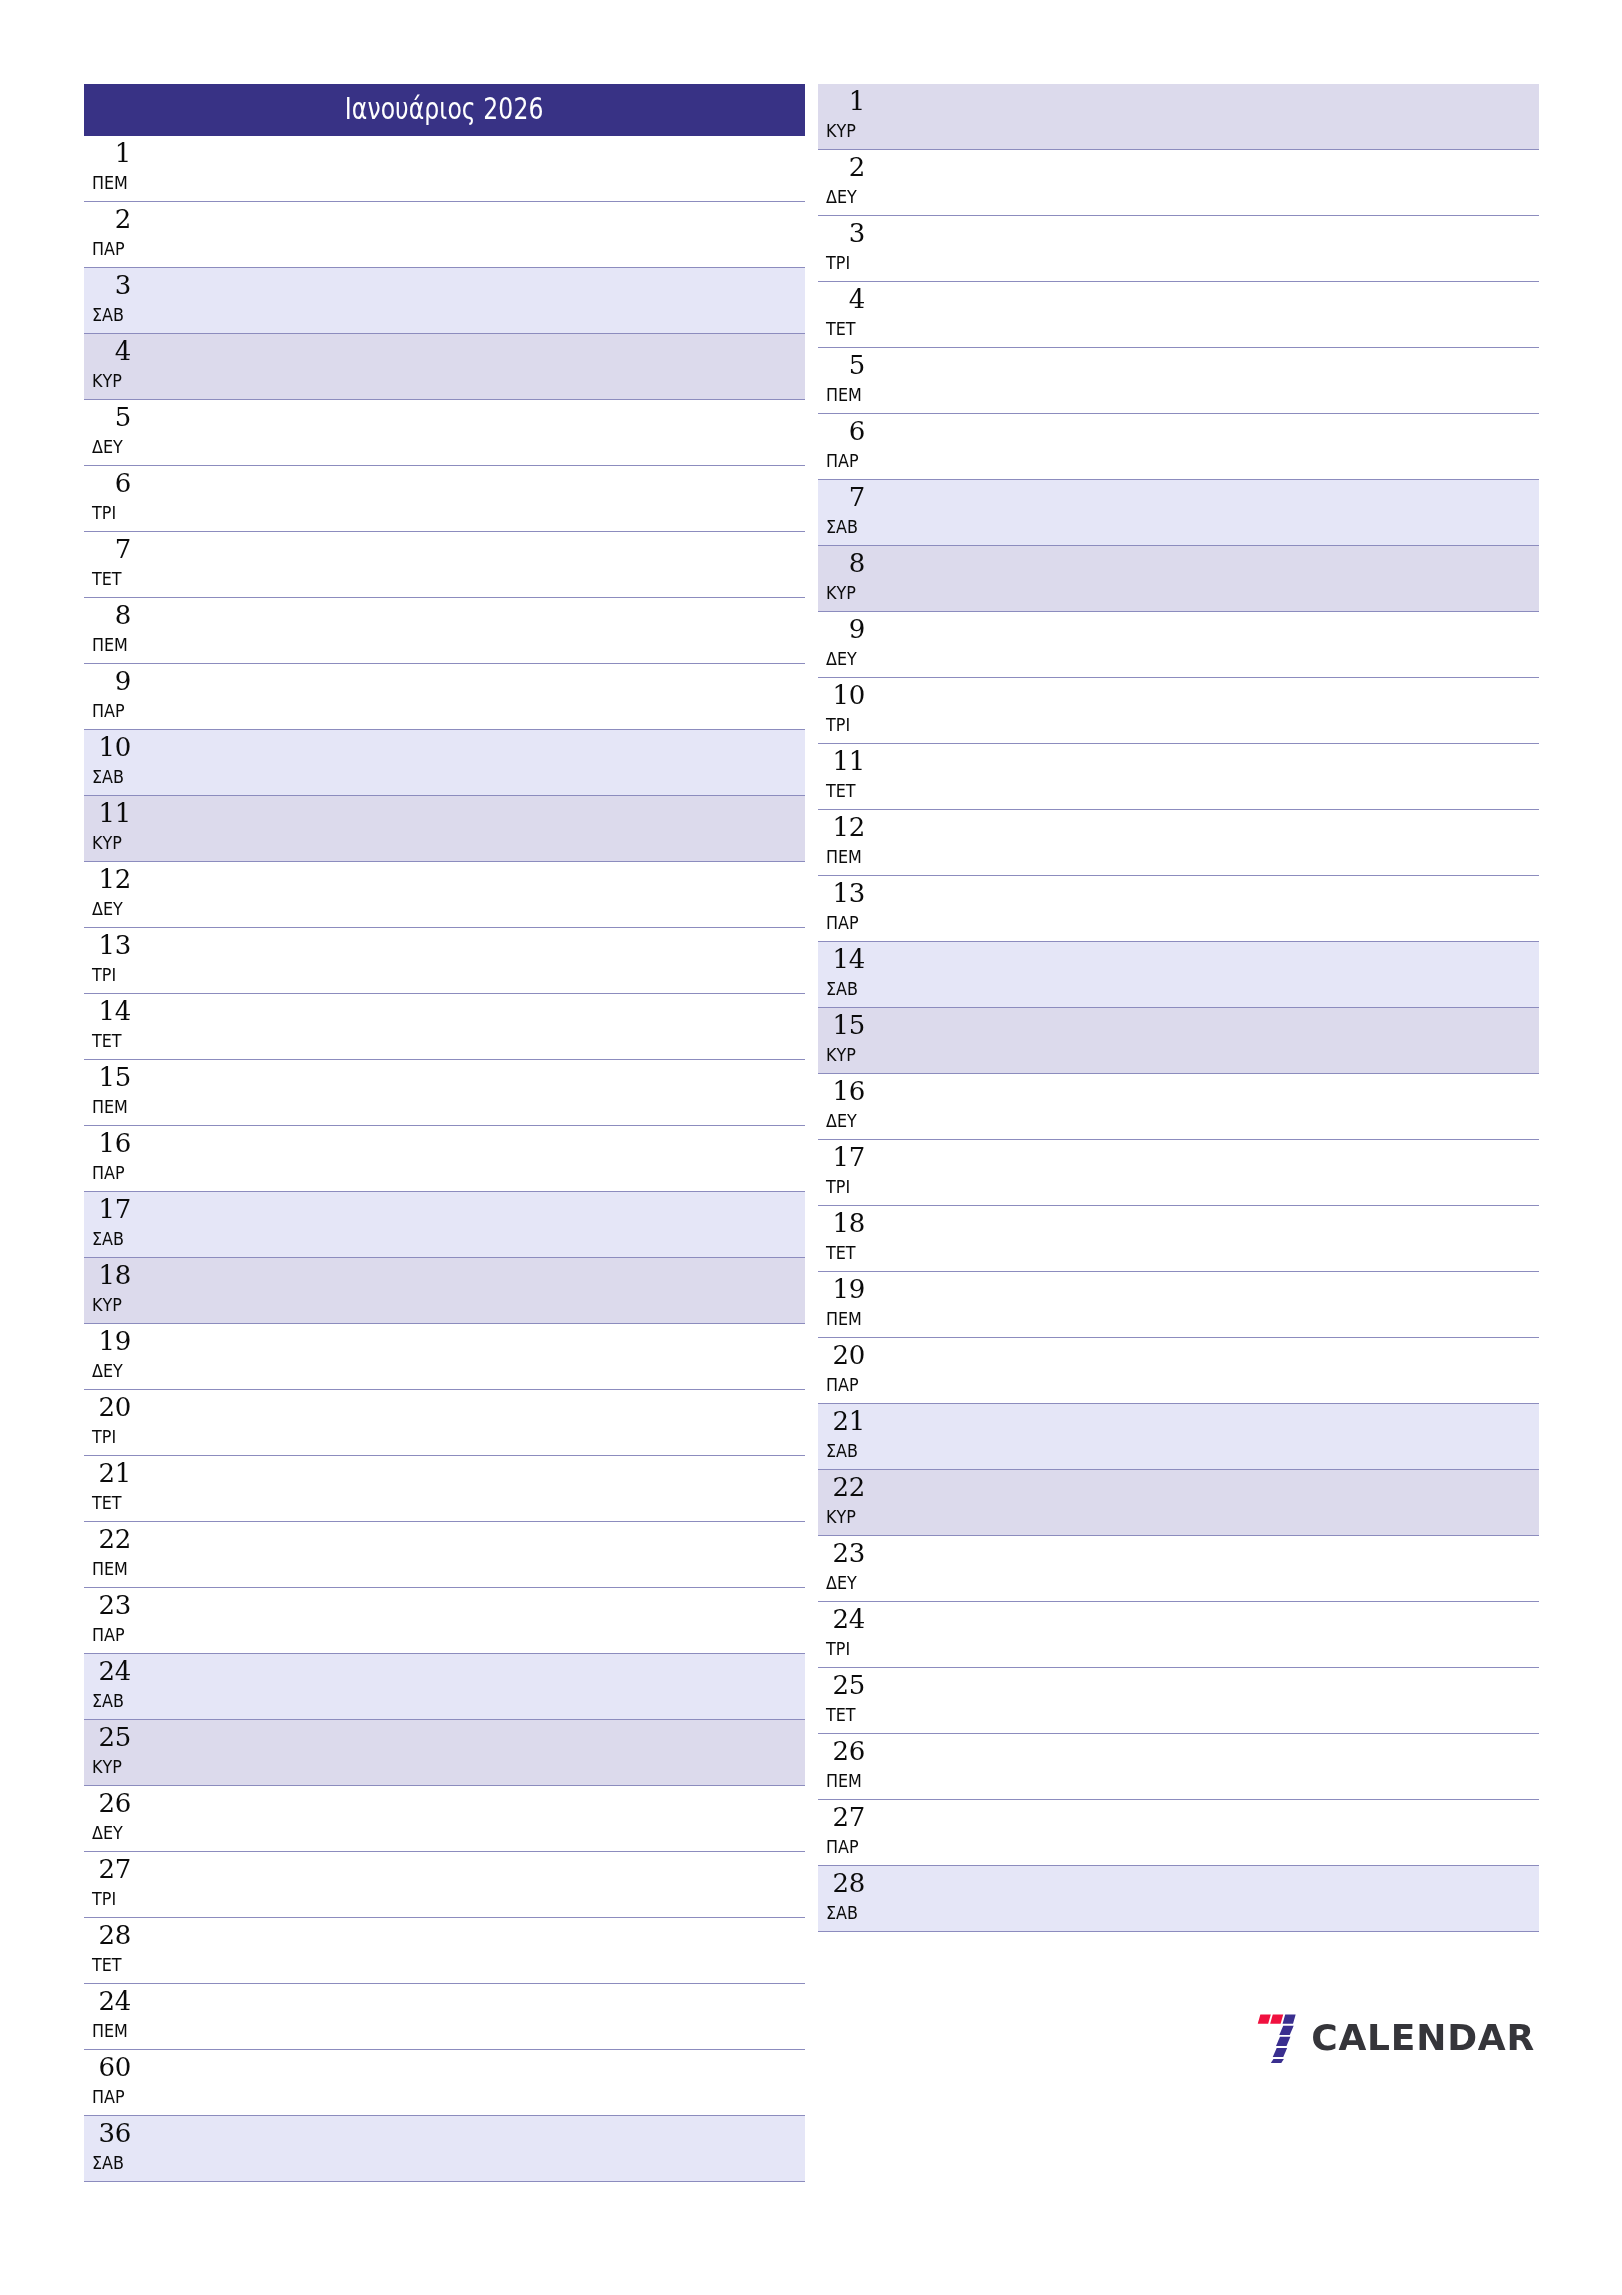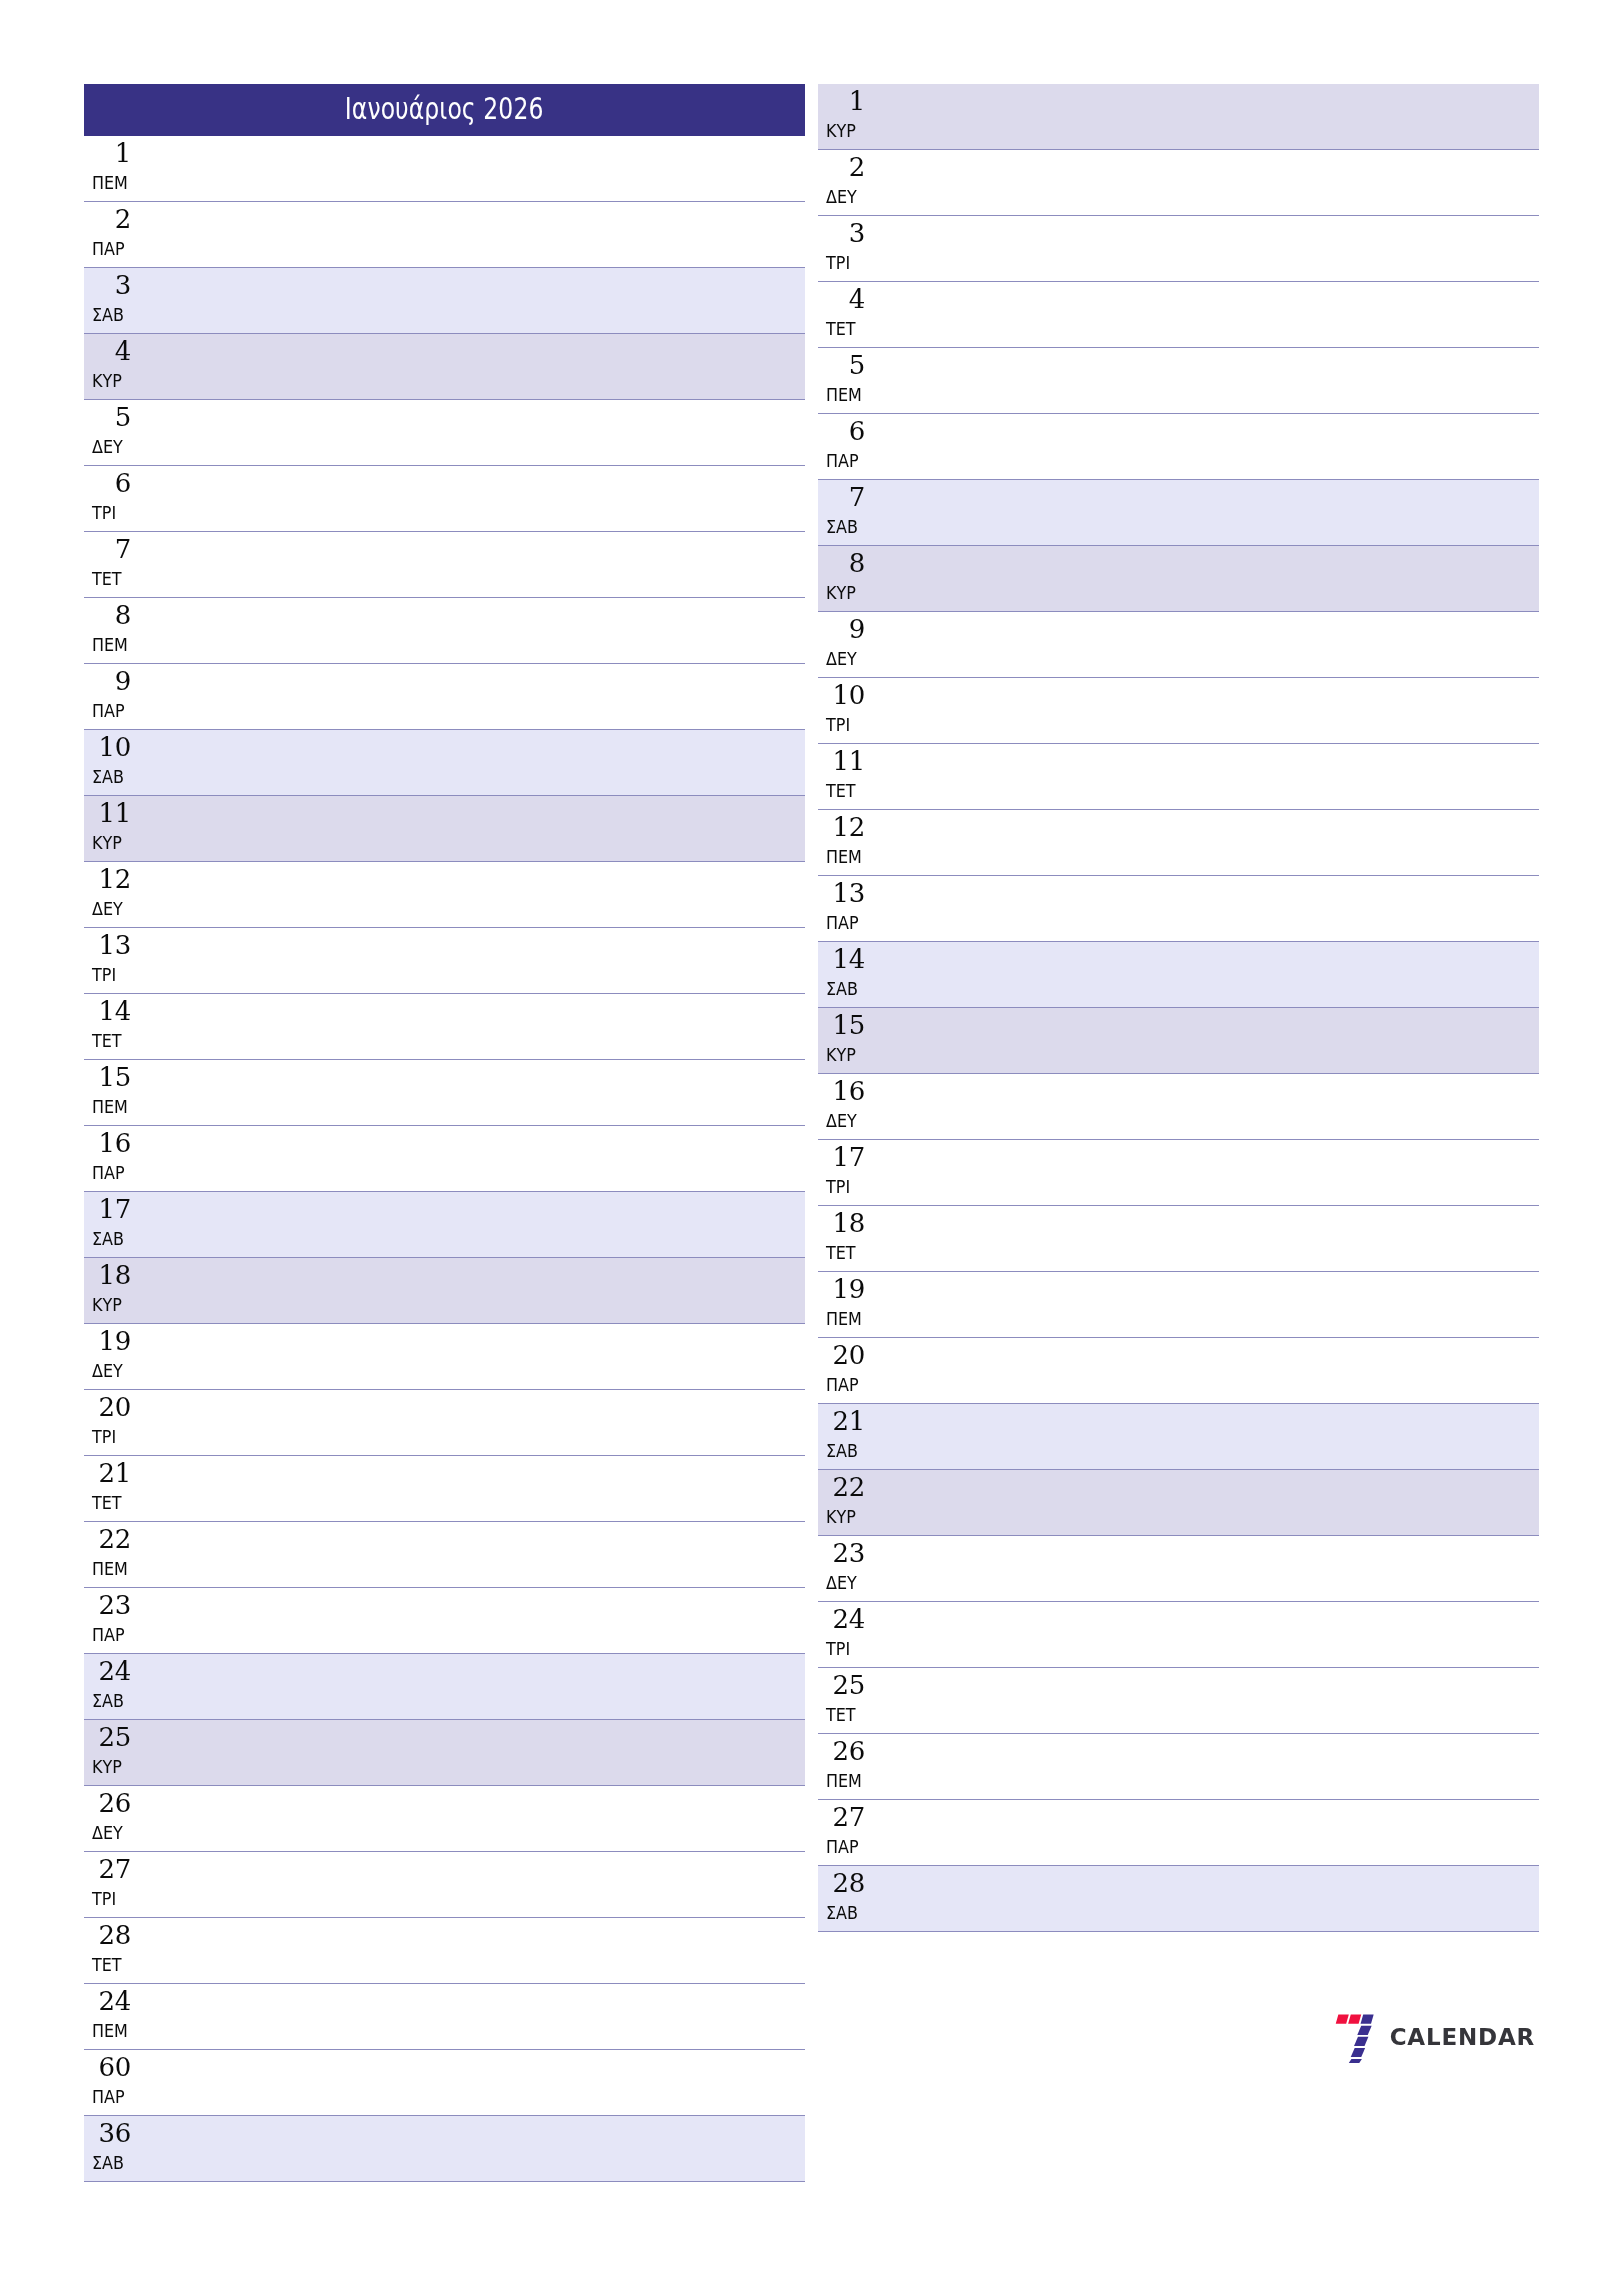--- a/index.html
+++ b/index.html
@@ -124,21 +124,21 @@
     align-items: center;
     gap: 10.5px;
   }
   .logo-mark {
     width: 46px;
     height: 51px;
     display: block;
   }
   .logo-word {
     font-family: "DejaVu Sans", sans-serif;
-    font-size: 23px;
+    font-size: 36px;
     font-weight: 700;
     color: #35353a;
     letter-spacing: 0.8px;
     line-height: 1;
     white-space: nowrap;
   }
 </style>
 </head>
 <body>
 

